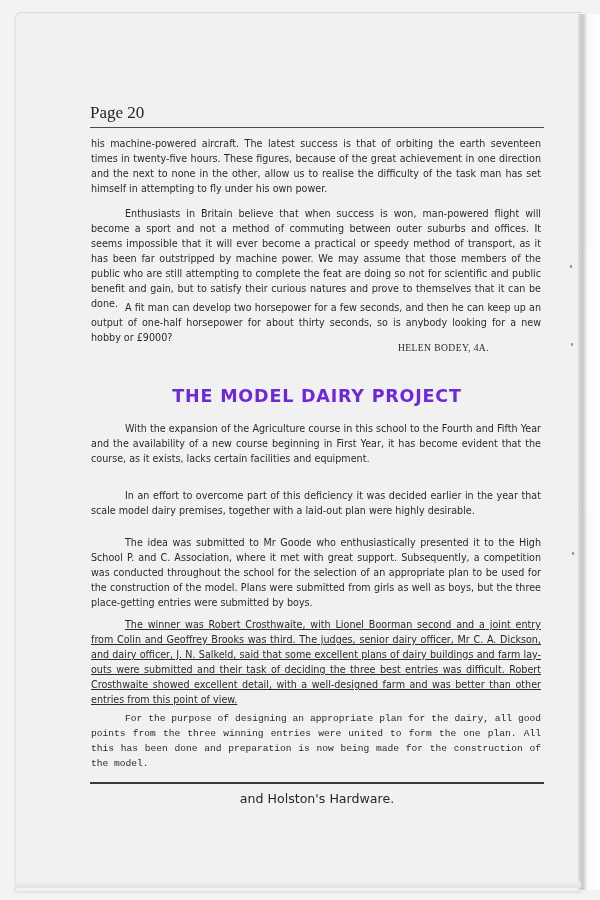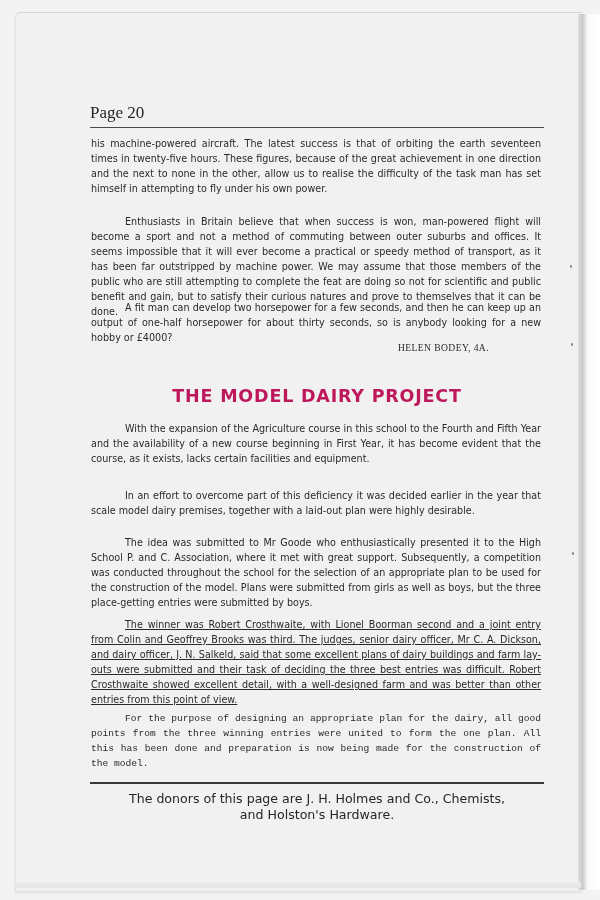--- a/index.html
+++ b/index.html
@@ -44,21 +44,21 @@
     .body-text p { margin: 0; }
     .indent { text-indent: 34px; }
     .signature {
       position: absolute; left: 398px; top: 342px;
       font-family: Liberation Serif, serif;
       font-size: 9.6px; color: #2a2a2a; letter-spacing: 0.4px;
     }
     .article-title {
       position: absolute; left: 90px; top: 386px; width: 454px; text-align: center;
       font-family: "DejaVu Sans", sans-serif; font-weight: bold;
-      font-size: 17.5px; letter-spacing: 0.8px; color: #be185d;
+      font-size: 17.5px; letter-spacing: 0.8px; color: #6d28d9;
     }
     .rule {
       position: absolute; top: 782px; height: 1.5px; background: #3a3a3a;
     }
     .footer {
       position: absolute; left: 90px; top: 791px; width: 454px; text-align: center;
       font-family: "DejaVu Sans", sans-serif;
       font-size: 12.6px; line-height: 16px; color: #262626;
     }
     .speck { position: absolute; width: 2px; height: 3px; background: #8a8a8a; border-radius: 1px; }
@@ -70,25 +70,25 @@
 <div class="spine"></div>
 <div class="bottom-edge"></div>
 
 <div class="header">
   <span>Page 20</span>
 </div>
 
 <div class="body-text" style="top:136px;">
   <p>his machine-powered aircraft.  The latest success is that of orbiting the earth seventeen times in twenty-five hours.  These figures, because of the great achievement in one direction and the next to none in the other, allow us to realise the difficulty of the task man has set himself in attempting to fly under his own power.</p>
 </div>
-<div class="body-text" style="top:206px;margin-top:8px;">
+<div class="body-text" style="top:206px;">
   <p class="indent">Enthusiasts in Britain believe that when success is won, man-powered flight will become a sport and not a method of commuting between outer suburbs and offices.  It seems impossible that it will ever become a practical or speedy method of transport, as it has been far outstripped by machine power.  We may assume that those members of the public who are still attempting to complete the feat are doing so not for scientific and public benefit and gain, but to satisfy their curious natures and prove to themselves that it can be done.</p>
 </div>
 <div class="body-text" style="top:300px;">
-  <p class="indent">A fit man can develop two horsepower for a few seconds, and then he can keep up an output of one-half horsepower for about thirty seconds, so is anybody looking for a new hobby or £4000?</p>
+  <p class="indent">A fit man can develop two horsepower for a few seconds, and then he can keep up an output of one-half horsepower for about thirty seconds, so is anybody looking for a new hobby or £9000?</p>
 </div>
 <div class="signature">HELEN BODEY, 4A.</div>
 
 <div class="article-title">THE MODEL DAIRY PROJECT</div>
 
 <div class="body-text" style="top:421px;">
   <p class="indent">With the expansion of the Agriculture course in this school to the Fourth and Fifth Year and the availability of a new course beginning in First Year, it has become evident that the course, as it exists, lacks certain facilities and equipment.</p>
 </div>
 <div class="body-text" style="top:488px;">
   <p class="indent">In an effort to overcome part of this deficiency it was decided earlier in the year that scale model dairy premises, together with a laid-out plan were highly desirable.</p>
@@ -100,19 +100,18 @@
   <p class="indent">The winner was Robert Crosthwaite, with Lionel Boorman second and a joint entry from Colin and Geoffrey Brooks was third.  The judges, senior dairy officer, Mr C. A. Dickson, and dairy officer, J. N. Salkeld, said that some excellent plans of dairy buildings and farm lay-outs were submitted and their task of deciding the three best entries was difficult.  Robert Crosthwaite showed excellent detail, with a well-designed farm and was better than other entries from this point of view.</p>
 </div>
 <div class="body-text" style="top:711px;font-family:Liberation Mono, monospace;">
   <p class="indent">For the purpose of designing an appropriate plan for the dairy, all good points from the three winning entries were united to form the one plan. All this has been done and preparation is now being made for the construction of the model.</p>
 </div>
 
 <div class="rule" style="left:90px; width:140px;"></div>
 <div class="rule" style="left:222px; width:322px;"></div>
 
 <div class="footer">
-  <div>The donors of this page are J. H. Holmes and Co., Chemists,</div>
   <div>and Holston's Hardware.</div>
 </div>
 
 <div class="speck" style="left:570px; top:265px;"></div>
 <div class="speck" style="left:571px; top:343px;"></div>
 <div class="speck" style="left:572px; top:552px;"></div>
 
 </body></html>

